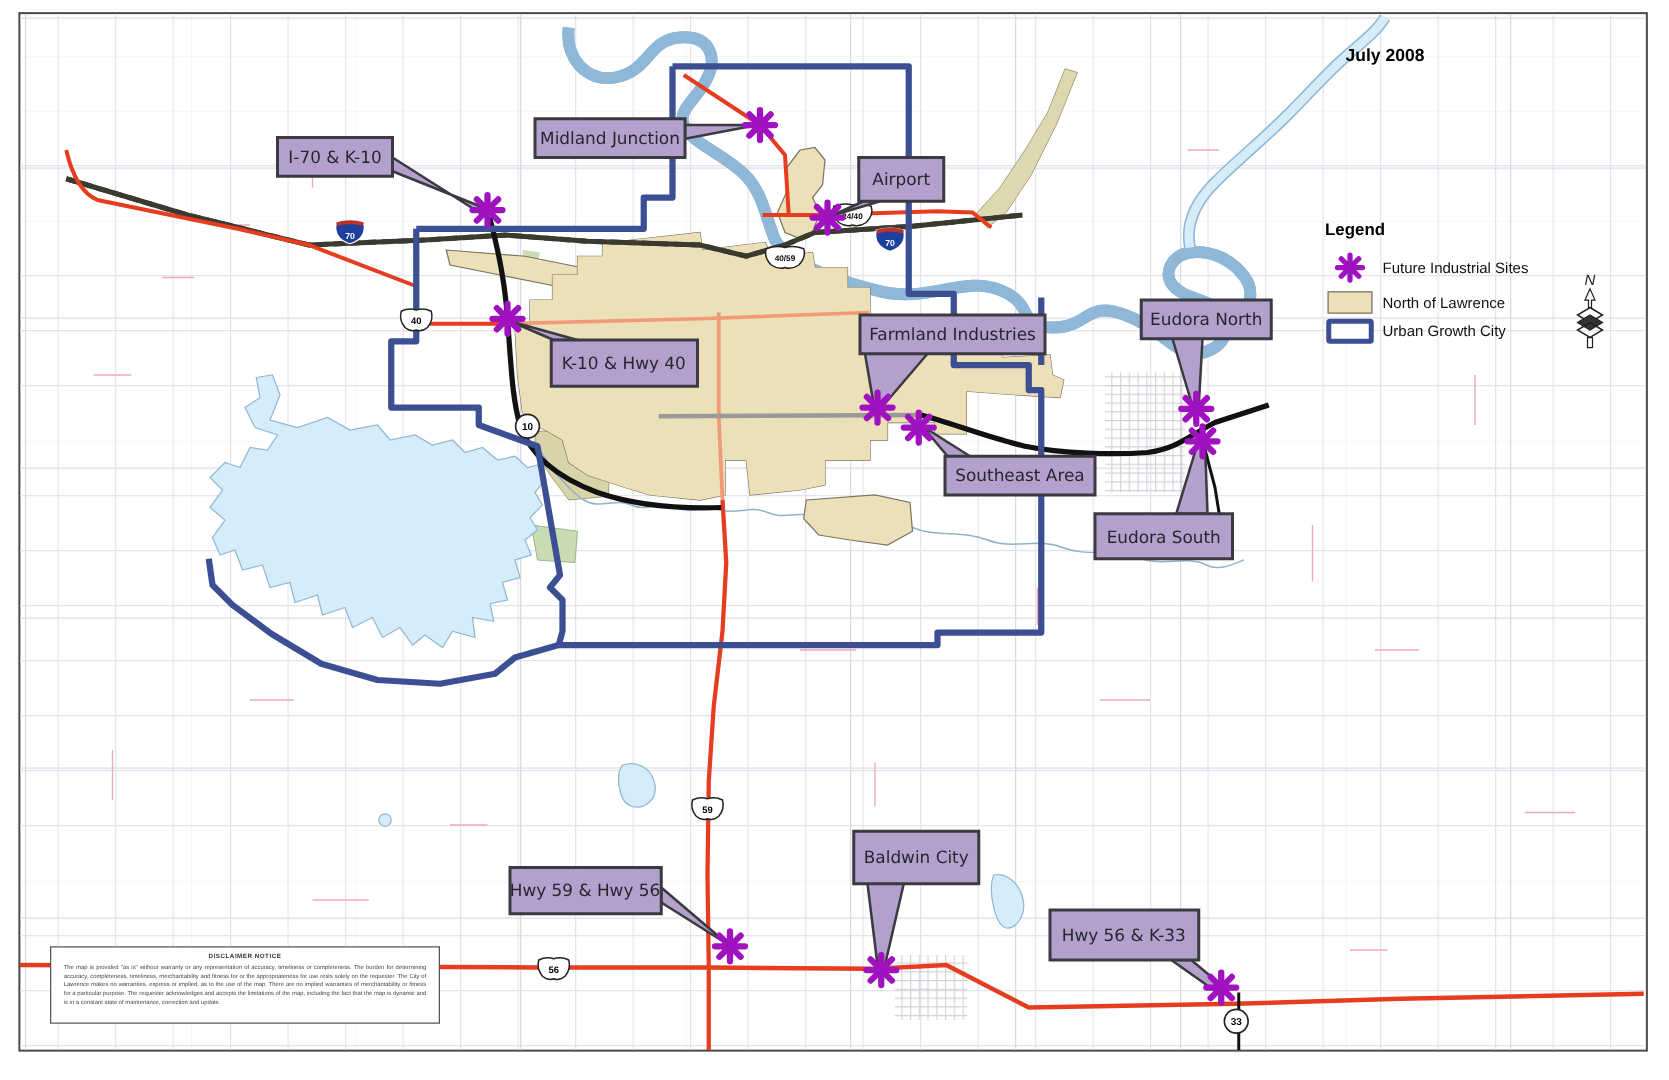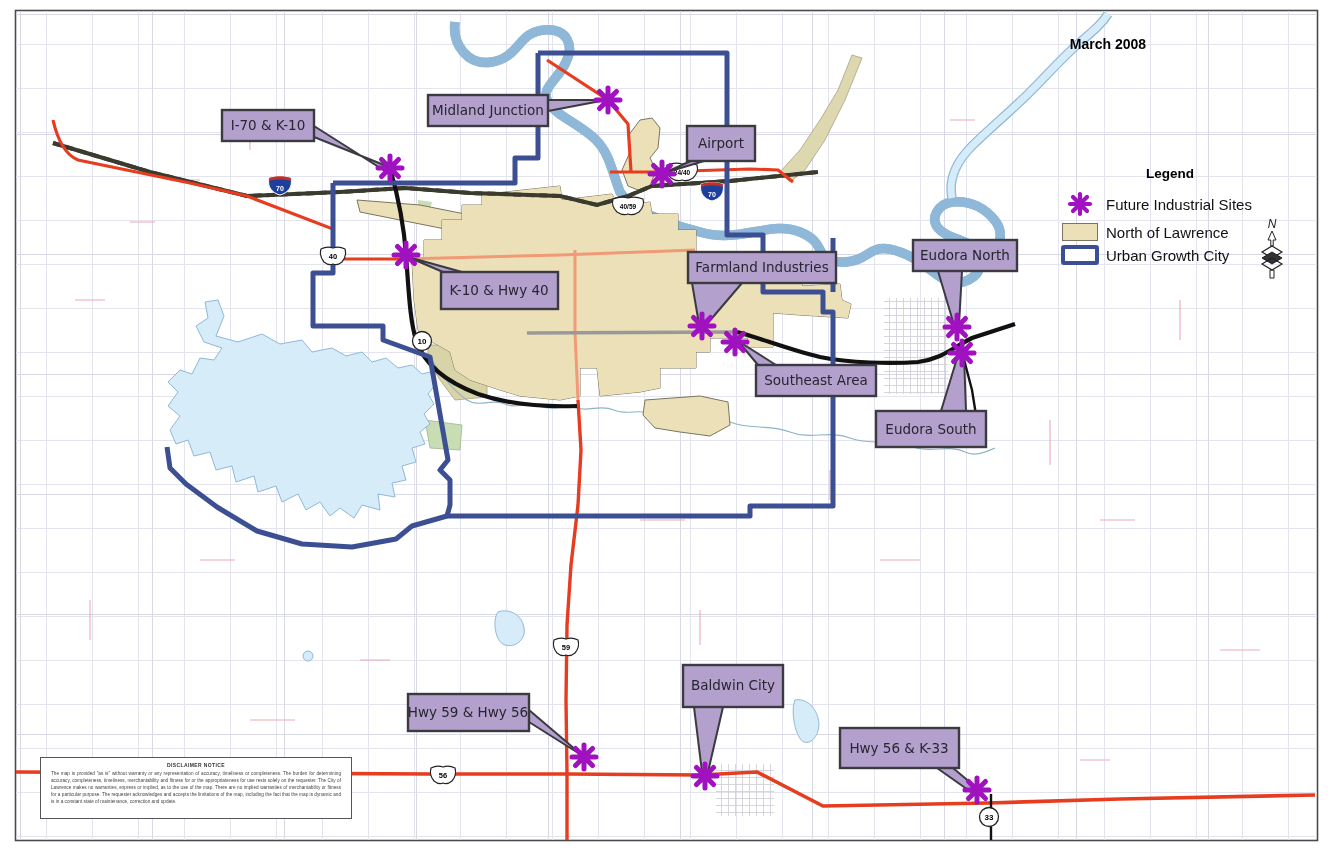--- a/index.html
+++ b/index.html
@@ -3,25 +3,25 @@
 <meta charset="utf-8">
 <style>
   html,body{margin:0;padding:0;background:#fff;}
   #stage{position:relative;width:1335px;height:864px;background:#fff;overflow:hidden;
          font-family:"Liberation Sans",sans-serif;}
   #mapsvg{position:absolute;left:0;top:0;}
   .overlay{position:absolute;}
   .title-block{left:928px;top:26px;width:360px;}
   .title-block h1{margin:0;font-size:18.5px;line-height:1.3;font-weight:bold;color:#000;}
   .map-date{margin-top:10px;text-align:center;font-size:14px;font-weight:bold;color:#000;}
-  .legend-block{left:1060px;top:166px;width:220px;text-align:center;}
+  .legend-block{left:1060px;top:176px;width:220px;}
   .legend-heading{font-size:13.5px;font-weight:bold;color:#000;margin-bottom:8px;}
   .legend-row{display:flex;align-items:center;margin-bottom:4px;}
   .legend-icon{width:40px;display:flex;justify-content:center;align-items:center;flex:0 0 40px;}
-  .legend-label{font-size:15px;color:#111;padding-left:6px;}
+  .legend-label{font-size:12px;color:#111;padding-left:6px;}
   .sw-city{width:34px;height:16px;background:#ECE0B8;border:1px solid #7a7560;}
   .sw-uga{width:30px;height:12px;background:#fff;border:4px solid #3C4F93;border-radius:3px;}
   .disclaimer{left:40px;top:757px;width:312px;height:62px;background:#fff;
               border:1.5px solid #555;padding:3px 10px;box-sizing:border-box;}
   .disclaimer h2{margin:1px 0 2px 0;font-size:5px;text-align:center;font-weight:bold;color:#333;letter-spacing:.4px;}
   .disclaimer p{margin:0;font-size:4.7px;line-height:1.5;text-align:justify;color:#444;}
   .callout-text{font-family:"DejaVu Sans",sans-serif;font-size:13.5px;fill:#26262e;}
   .shield-text{font-family:"Liberation Sans",sans-serif;font-weight:bold;fill:#000;}
 </style>
 </head>
@@ -275,21 +275,21 @@
       <path d="M1272,231 l-4,9 h2.8 v6 h2.4 v-6 h2.8 z" fill="#fff" stroke-width="1"></path>
       <path d="M1272,246 l10,6 -10,6 -10,-6 z" stroke-width="1.2"></path>
       <path d="M1272,252 l10,6 -10,6 -10,-6 z" fill="#333" stroke-width="1"></path>
       <path d="M1272,258 l10,6 -10,6 -10,-6 z" stroke-width="1.2"></path>
       <path d="M1270,270 h4 v8 h-4 z" stroke-width="1"></path>
     </g>
   </g>
 </svg>
 
   <div class="overlay title-block">
-    <div class="map-date">March 2008</div>
+    <div class="map-date">July 2008</div>
   </div>
 
   <div class="overlay legend-block">
     <div class="legend-heading">Legend</div>
     <div class="legend-row">
       <span class="legend-icon">
         <svg width="30" height="30" viewBox="-15 -15 30 30">
           <path d="M0,-10 V10 M-10,0 H10 M-7,-7 L7,7 M7,-7 L-7,7" stroke="#A011C0" stroke-width="4.2" stroke-linecap="round" fill="none"></path>
         </svg>
       </span>

